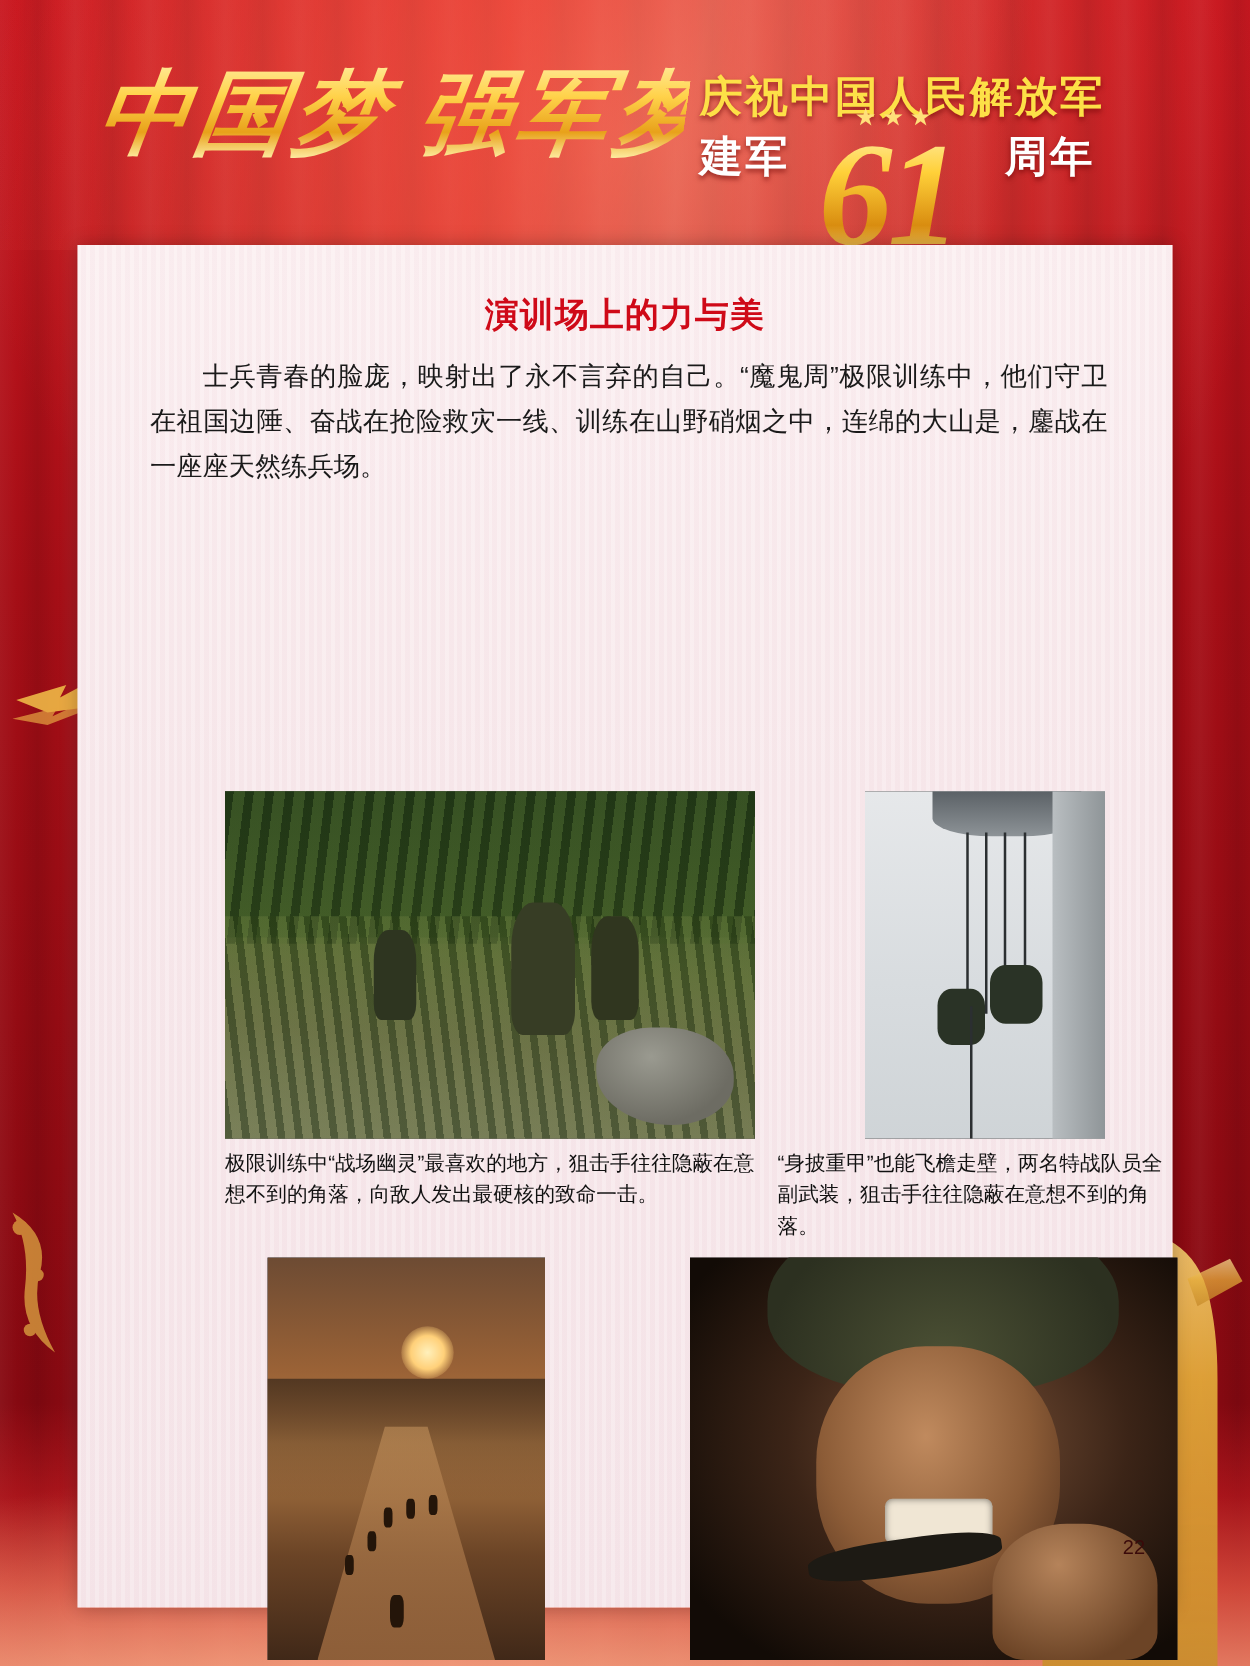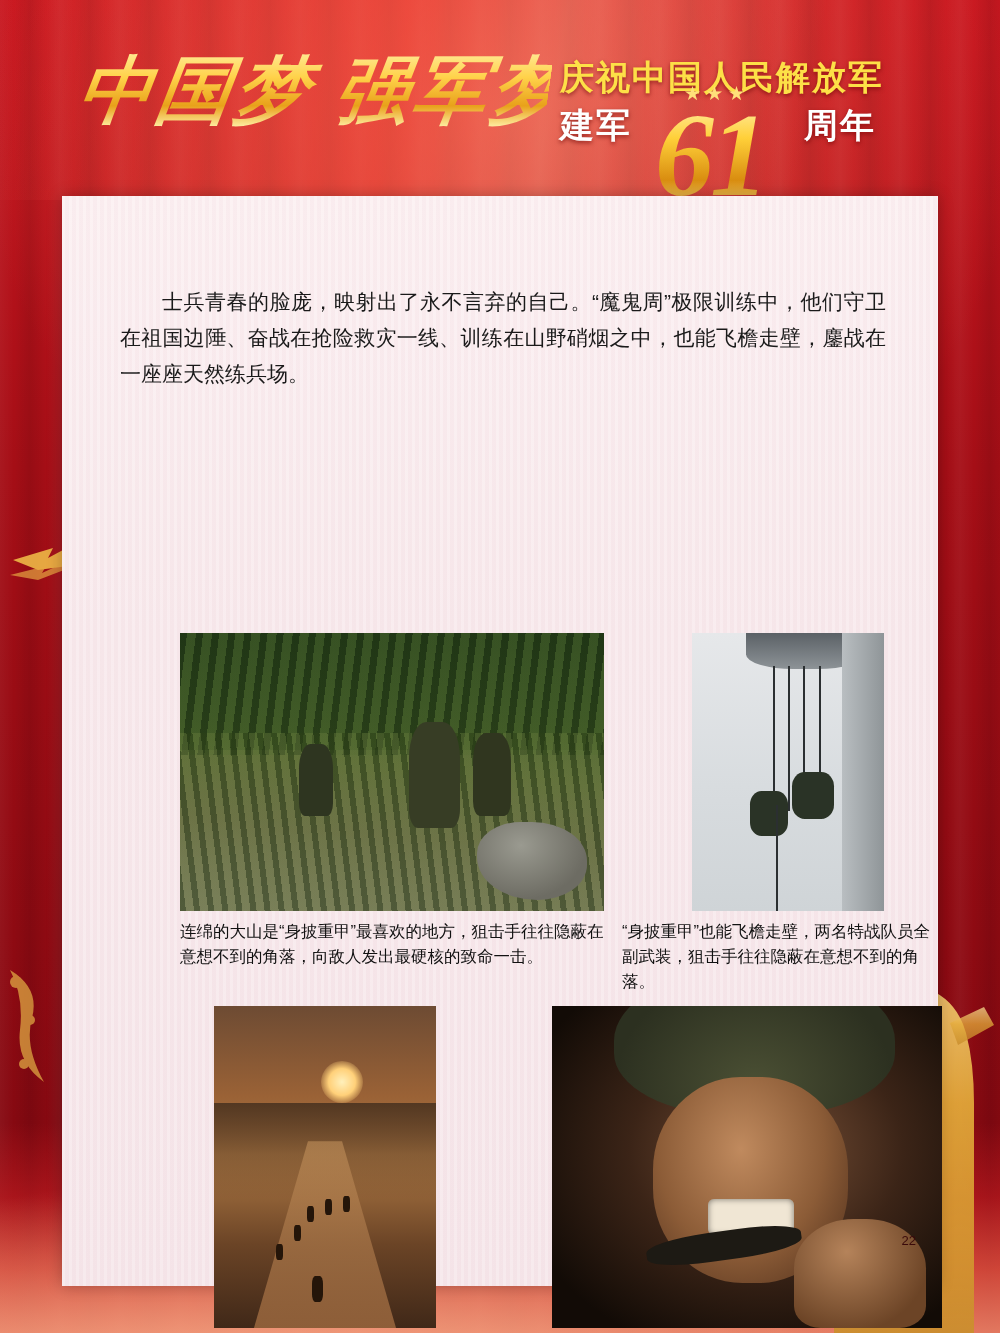--- a/index.html
+++ b/index.html
@@ -122,21 +122,21 @@
   .cap{position:absolute;font-size:16.5px;line-height:25px;color:#111;}
 
   .ph1{left:118px;top:437px;width:424px;height:278px;}
   .cap1{left:118px;top:723px;width:430px;}
   .ph2{left:630px;top:437px;width:192px;height:278px;}
   .cap2{left:560px;top:723px;width:320px;}
   .ph3{left:152px;top:810px;width:222px;height:322px;}
   .ph4{left:490px;top:810px;width:390px;height:322px;}
 
   .pageno{
-    position:absolute;right:22px;bottom:38px;color:#3a0a0a;font-size:13px;
+    position:absolute;right:22px;bottom:38px;color:#3a0a0a;font-size:16px;
   }
 
   
   .p1{position:absolute;inset:0;background:
      linear-gradient(185deg,#4b5f33 0%, #3e5a2c 22%, #5c6b36 48%, #6b6a46 70%, #8a8b72 100%);}
   .p1 .hill{position:absolute;left:0;top:0;width:100%;height:42%;
      background:linear-gradient(180deg,#2f4721 0%,#425a28 100%);}
   .p1 .trees{position:absolute;left:0;top:0;width:100%;height:44%;
      background:repeating-linear-gradient(97deg, rgba(20,40,12,.55) 0 7px, rgba(70,100,40,.35) 7px 16px);}
   .p1 .bush{position:absolute;left:0;bottom:0;width:100%;height:64%;
@@ -231,34 +231,35 @@
     <span>建军</span><span class="sp"></span><span>周年</span>
   </div>
 
   <div class="stars">★★★</div>
   <div class="num93">61</div>
 </div>
 
 <div class="card">
   <div class="card-texture"></div>
 
-  <div class="intro">士兵青春的脸庞，映射出了永不言弃的自己。“魔鬼周”极限训练中，他们守卫在祖国边陲、奋战在抢险救灾一线、训练在山野硝烟之中，也能飞檐走壁，鏖战在一座座天然练兵场。</div>
+  <div class="title">演训场上的力与美</div>
+  <div class="intro">士兵青春的脸庞，映射出了永不言弃的自己。“魔鬼周”极限训练中，他们守卫在祖国边陲、奋战在抢险救灾一线、训练在山野硝烟之中，连绵的大山是，鏖战在一座座天然练兵场。</div>
 
   <div class="ph ph1">
     <div class="p1">
       <div class="hill"></div>
         <div class="trees"></div>
         <div class="bush"></div>
       <div class="rock"></div>
       <div class="sold s1"></div>
         <div class="sold s2"></div>
         <div class="sold s3"></div>
     </div>
   </div>
-  <div class="cap cap1">连绵的大山是“身披重甲”最喜欢的地方，狙击手往往隐蔽在意想不到的角落，向敌人发出最硬核的致命一击。</div>
+  <div class="cap cap1">极限训练中“战场幽灵”最喜欢的地方，狙击手往往隐蔽在意想不到的角落，向敌人发出最硬核的致命一击。</div>
 
   <div class="ph ph2">
     <div class="p2">
       <div class="heli"></div>
       <div class="wall"></div>
       <div class="rope" style="left:42%"></div>
       <div class="rope" style="left:50%"></div>
       <div class="rope" style="left:58%"></div>
       <div class="rope" style="left:66%"></div>
       <div class="fig" style="left:30%;top:57%;width:20%;height:16%"></div>

